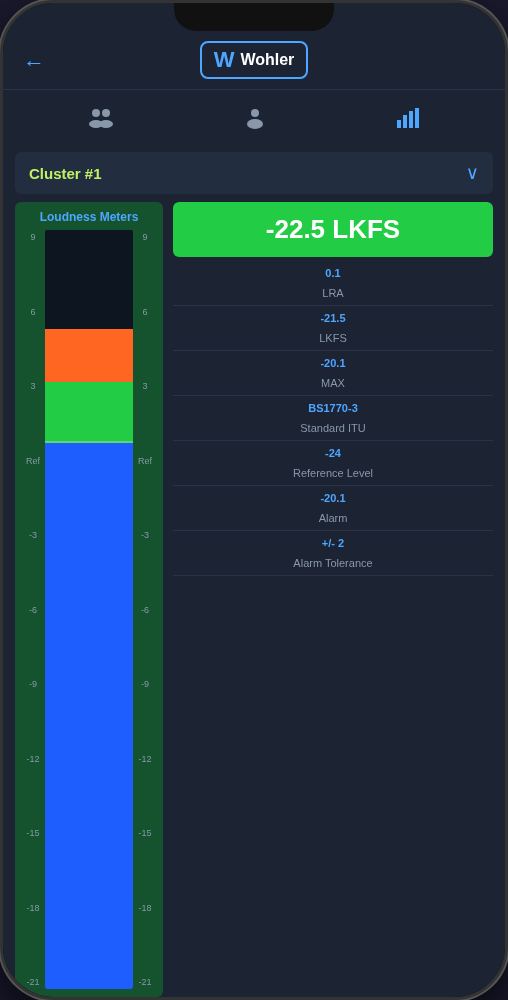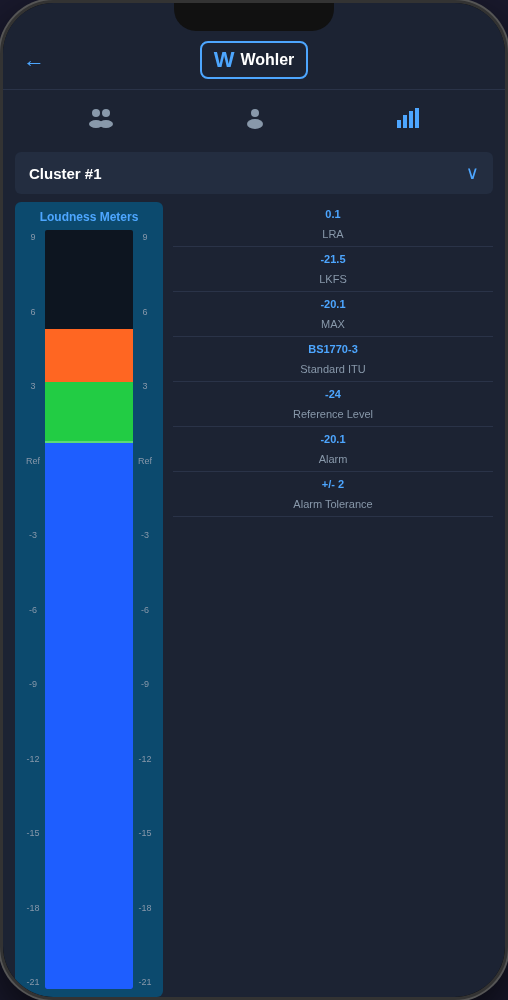--- a/index.html
+++ b/index.html
@@ -109,42 +109,42 @@
       justify-content: space-between;
       align-items: center;
       background: #232d40;
       margin: 0 12px;
       padding: 10px 14px;
       border-radius: 6px;
       margin-bottom: 8px;
     }
 
     .cluster-label {
-      color: #ffffff;
+      color: #bef264;
       font-weight: 700;
       font-size: 15px;
     }
 
     .cluster-arrow {
       color: #4da6ff;
       font-size: 18px;
     }
 
     .main-content {
       flex: 1;
       display: flex;
       flex-direction: row;
       padding: 0 12px;
       gap: 10px;
       overflow: hidden;
     }
 
     .meter-panel {
       width: 148px;
-      background: #0c4a6e;
+      background: #14532d;
       border-radius: 6px;
       padding: 8px;
       display: flex;
       flex-direction: column;
     }
 
     .meter-title {
       color: #4da6ff;
       font-size: 12px;
       font-weight: 700;
@@ -343,20 +343,23 @@
             <span>-9</span>
             <span>-12</span>
             <span>-15</span>
             <span>-18</span>
             <span>-21</span>
           </div>
         </div>
       </div>
 
       <div class="right-panel">
+        <div class="main-reading">
+          <span class="main-reading-value">-22.5 LKFS</span>
+        </div>
 
         <div class="data-rows">
 
           <div class="data-row">
             <span class="data-value">0.1</span>
             <span class="data-label">LRA</span>
           </div>
 
           <div class="data-row">
             <span class="data-value">-21.5</span>

